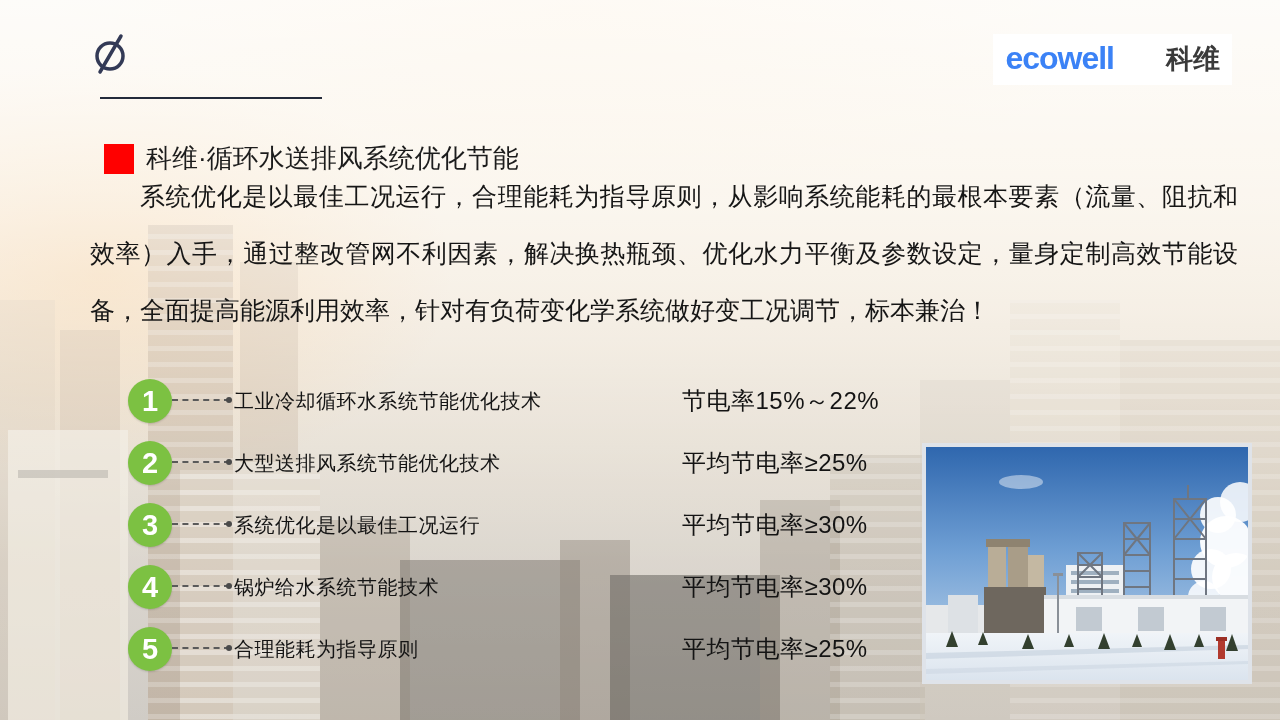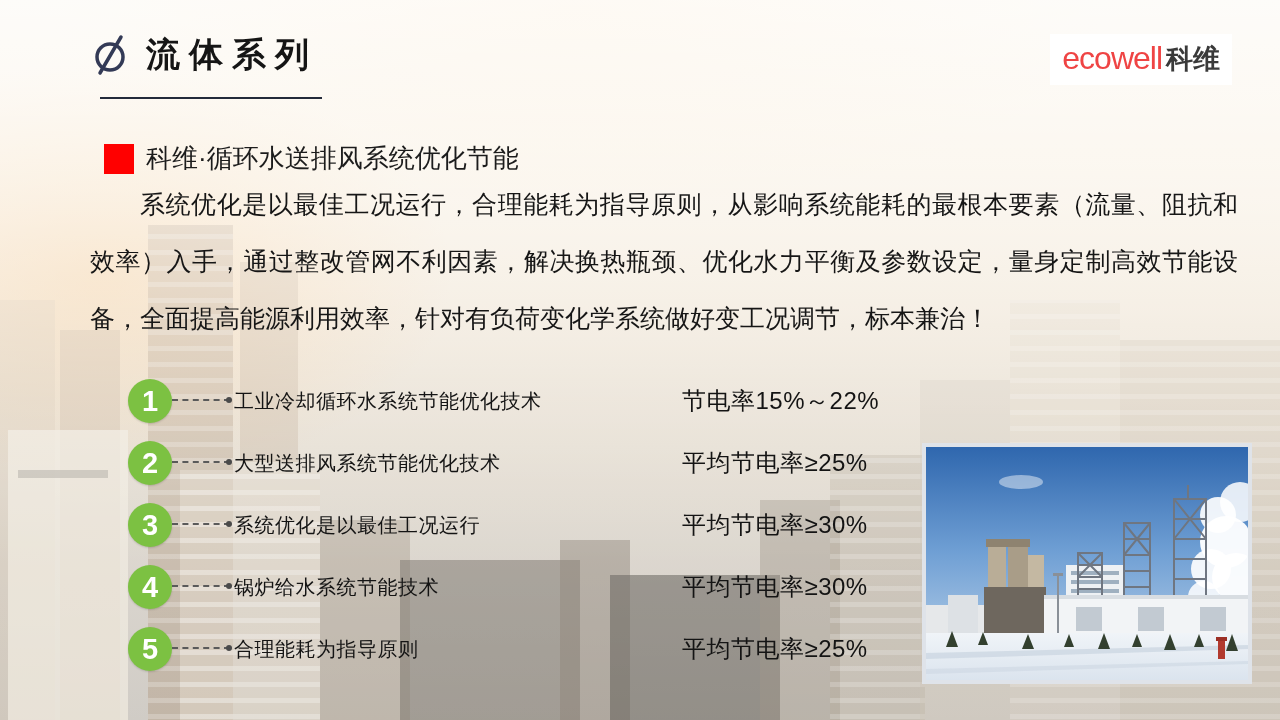--- a/index.html
+++ b/index.html
@@ -12,28 +12,28 @@
   .skyline{position:absolute;left:0;top:0;pointer-events:none;}
   .veil{position:absolute;inset:0;pointer-events:none;
     background:linear-gradient(180deg,rgba(255,255,255,.78) 0%,rgba(255,255,255,.62) 28%,rgba(255,255,255,.38) 55%,rgba(255,255,255,.22) 78%,rgba(255,255,255,.18) 100%);}
   
   .title-row{position:absolute;left:92px;top:32px;display:flex;align-items:center;gap:14px;}
   .title-icon{width:40px;height:44px;}
   .page-title{font-size:34px;font-weight:bold;color:#151515;letter-spacing:9px;}
   .title-underline{position:absolute;left:100px;top:97px;width:222px;height:2px;background:#232a3a;}
   
   .logo-box{position:absolute;right:48px;top:34px;background:#fff;padding:6px 12px 8px 12px;display:flex;align-items:center;gap:4px;}
-  .logo-ecowell{font-size:32px;font-weight:normal;color:#ef4444;letter-spacing:-1px;}
-  .logo-cn{font-size:27px;font-weight:bold;color:#3a3a3a;}
+  .logo-ecowell{font-size:32px;font-weight:bold;color:#3b82f6;letter-spacing:-1px;}
+  .logo-cn{font-size:27px;font-weight:bold;color:#3a3a3a;margin-left:48px;}
   
   .heading-row{position:absolute;left:104px;top:141px;display:flex;align-items:center;gap:12px;}
   .red-square{width:30px;height:30px;background:#ff0000;flex:none;}
   .heading-text{font-size:26px;color:#1c1c1c;}
   
-  .paragraph{position:absolute;left:90px;top:176px;width:1148px;font-size:25px;line-height:57px;
+  .paragraph{position:absolute;left:90px;top:168px;width:1148px;font-size:25px;line-height:57px;
     color:#161616;text-align:justify;text-indent:2em;}
   
   .list{position:absolute;left:128px;top:370px;width:1110px;}
   .list-row{display:flex;align-items:center;height:62px;position:relative;}
   .num-circle{width:44px;height:44px;border-radius:50%;background:#7cc142;color:#fff;flex:none;
     display:flex;align-items:center;justify-content:center;font-size:29px;font-weight:bold;
     box-shadow:0 1px 2px rgba(0,0,0,.15);}
   .connector{width:58px;flex:none;position:relative;height:2px;border-top:2px dashed #5a5a5a;margin:0 0 0 0;}
   .connector .dot{position:absolute;right:-2px;top:-4px;width:6px;height:6px;border-radius:50%;background:#4a4a4a;}
   .item-label{width:448px;flex:none;font-size:20px;color:#141414;padding-left:4px;letter-spacing:.5px;}
@@ -78,21 +78,20 @@
       <rect x="1120" y="340" width="160" height="380" fill="url(#wrows)" opacity="0.4"></rect>
     </g>
   </svg>
   <div class="veil"></div>
 
   <div class="title-row">
     <svg class="title-icon" viewBox="0 0 40 44" aria-hidden="true">
       <circle cx="18" cy="24" r="13" fill="none" stroke="#333a56" stroke-width="3.5"></circle>
       <line x1="29" y1="4" x2="8" y2="40" stroke="#333a56" stroke-width="3.5" stroke-linecap="round"></line>
     </svg>
-    <span class="page-title">流体系列</span>
   </div>
   <div class="title-underline"></div>
 
   <div class="logo-box">
     <span class="logo-ecowell">ecowell</span>
     <span class="logo-cn">科维</span>
   </div>
 
   <div class="heading-row">
     <span class="red-square"></span>

